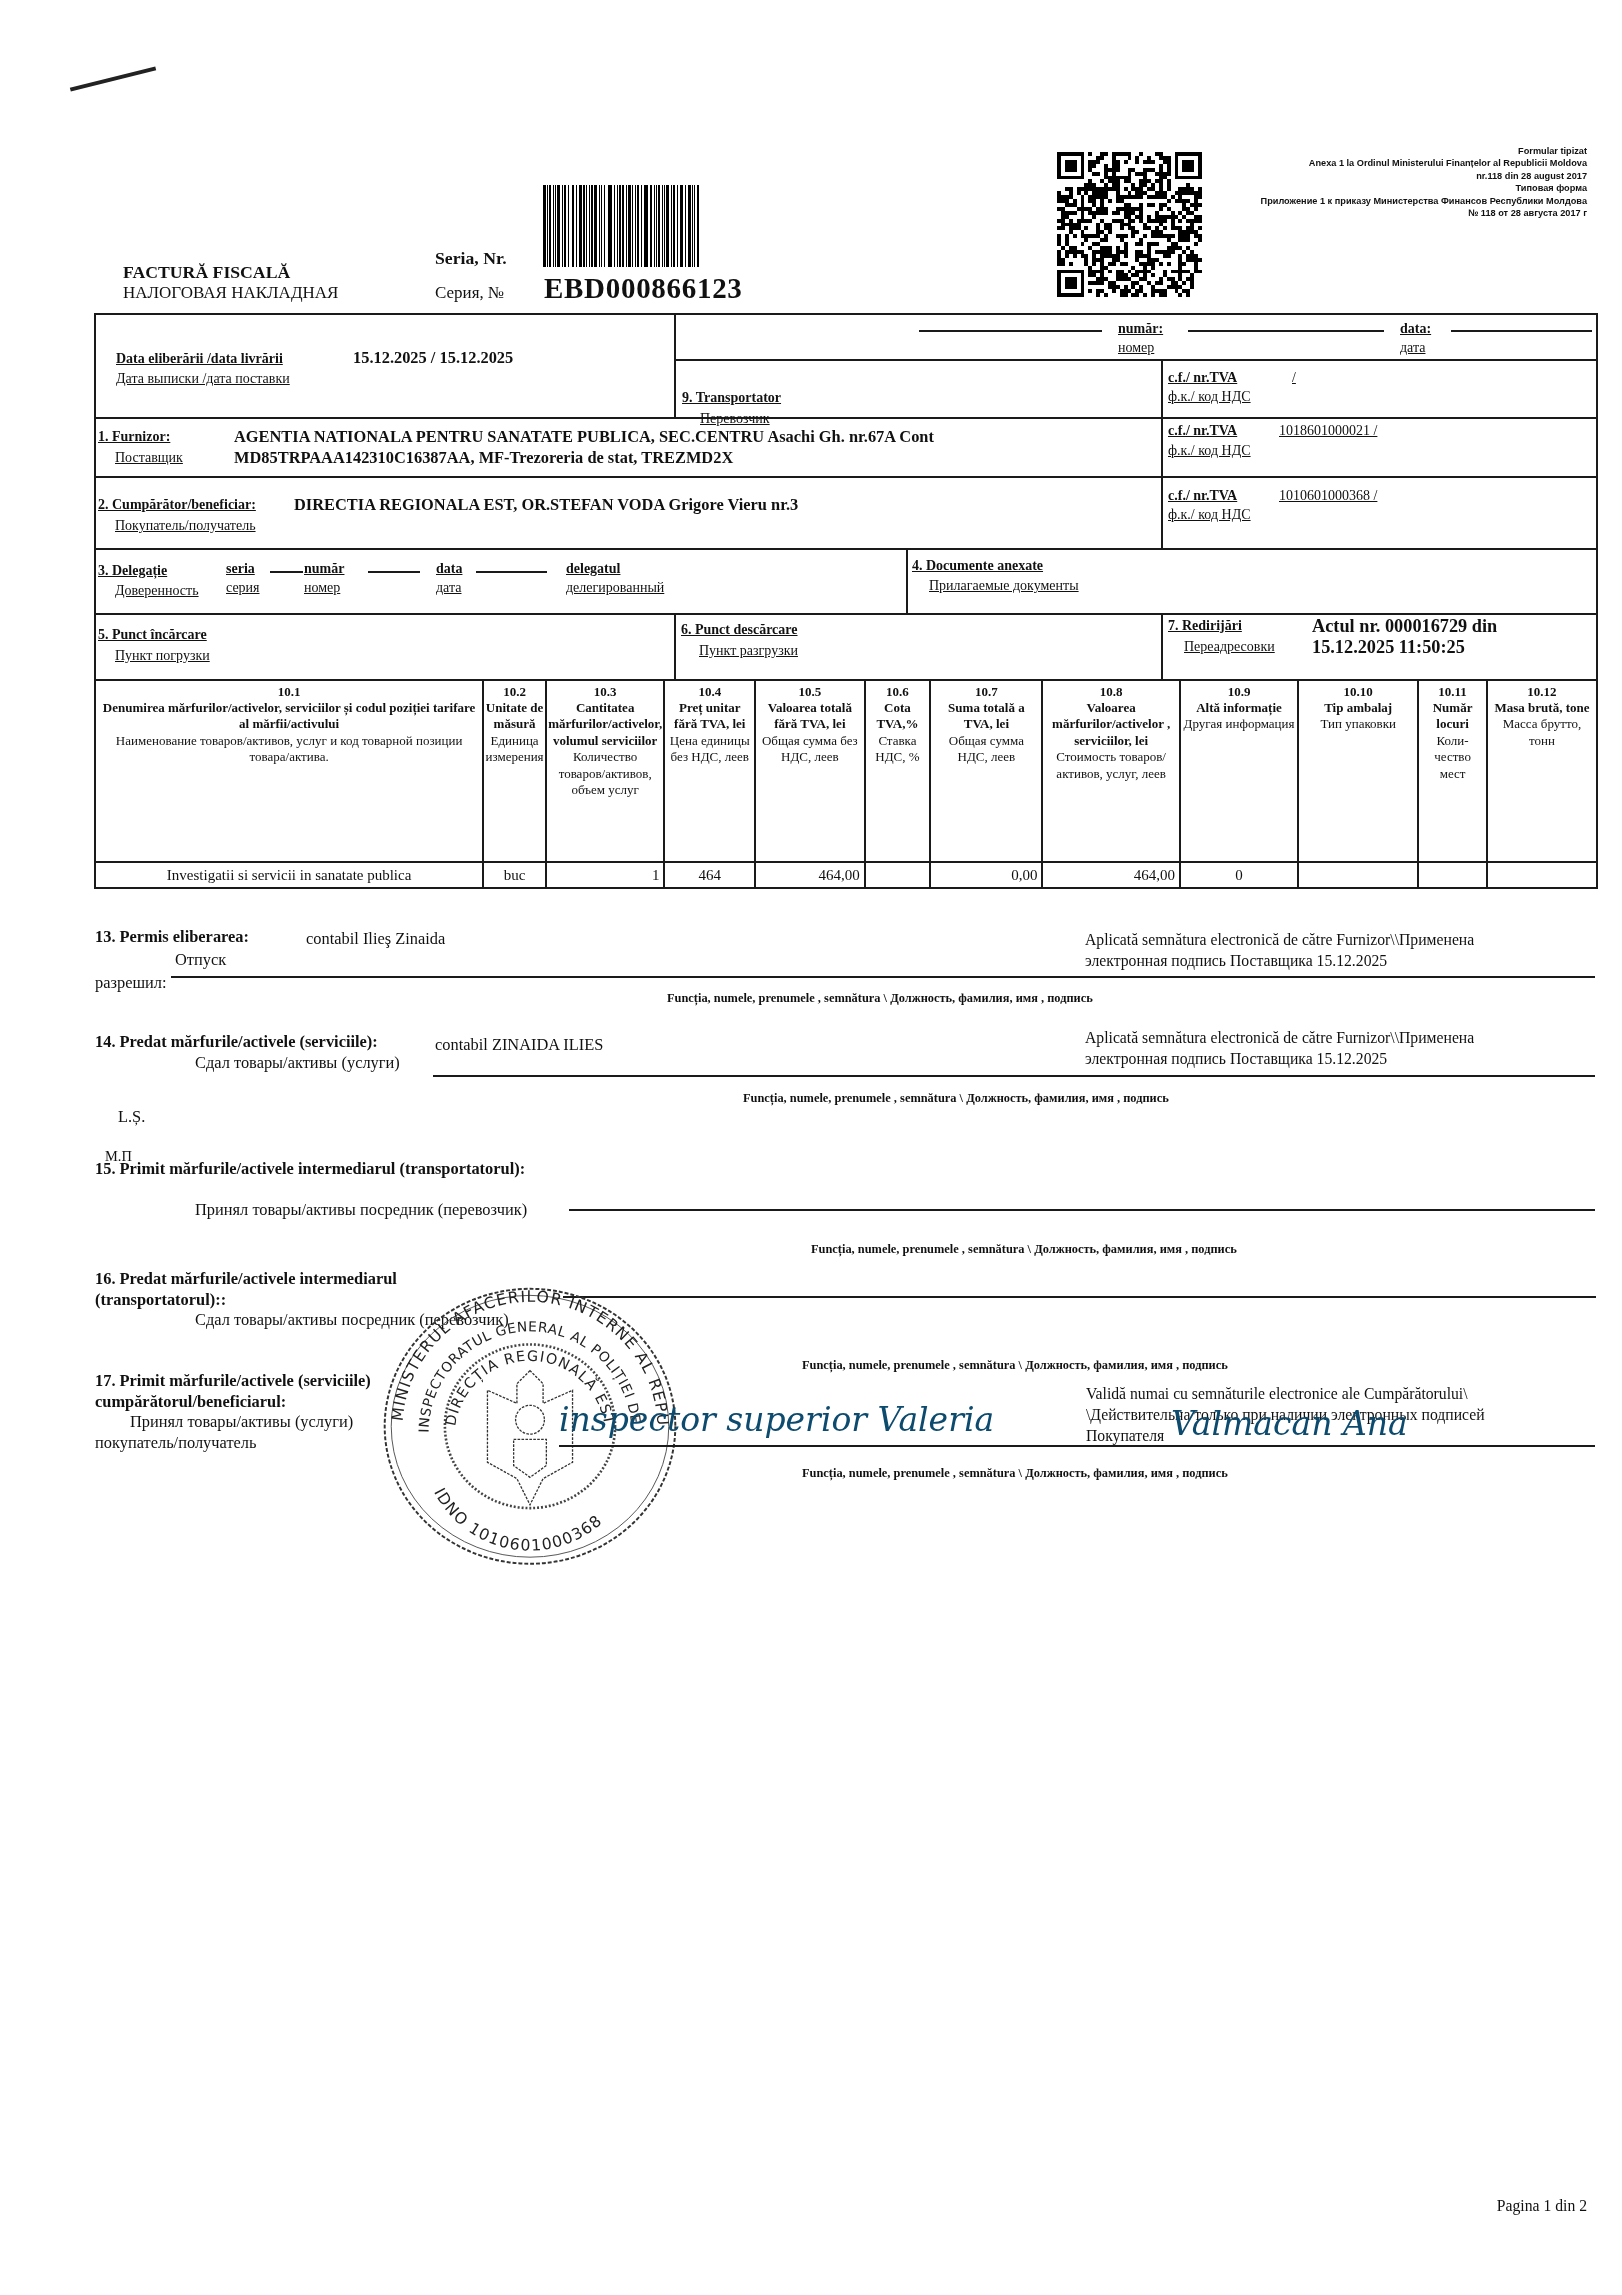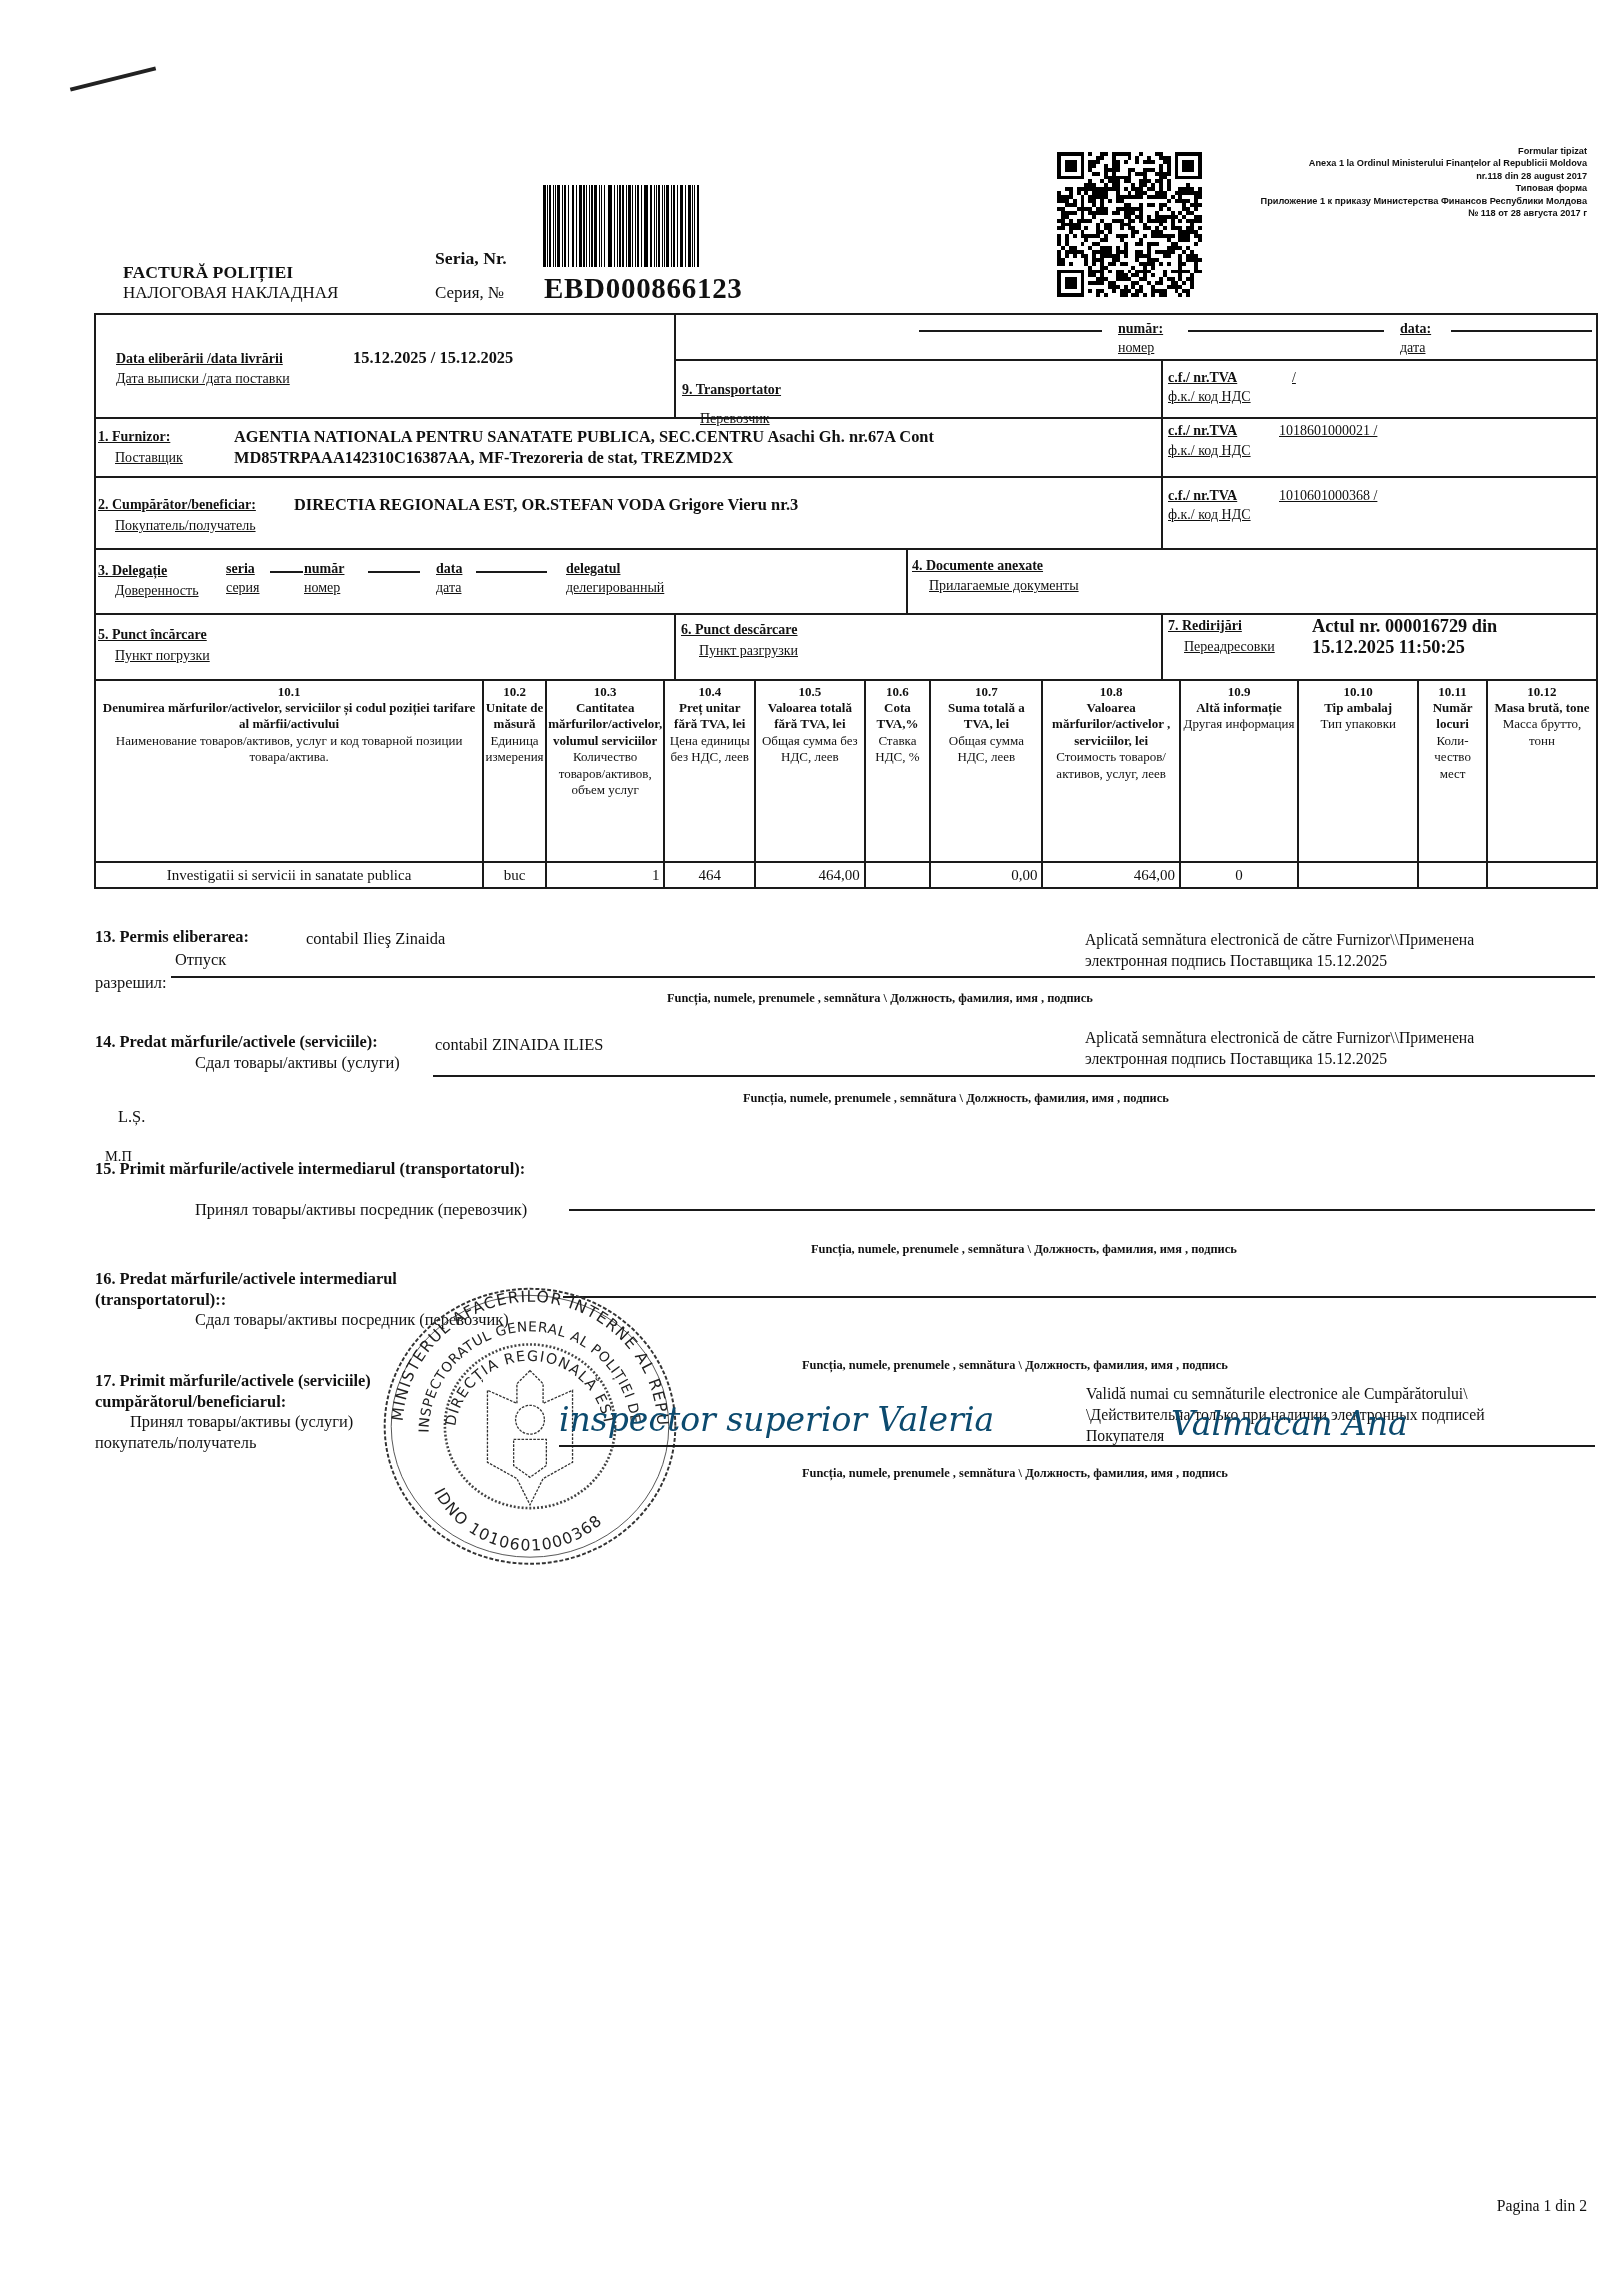--- a/index.html
+++ b/index.html
@@ -726,21 +726,21 @@
     <rect x="1" y="1" width="5" height="5" fill="#fff"></rect>
     <rect x="2" y="2" width="3" height="3" fill="#000"></rect>
     <rect x="30" y="0" width="7" height="7" fill="#000"></rect>
     <rect x="31" y="1" width="5" height="5" fill="#fff"></rect>
     <rect x="32" y="2" width="3" height="3" fill="#000"></rect>
     <rect x="0" y="30" width="7" height="7" fill="#000"></rect>
     <rect x="1" y="31" width="5" height="5" fill="#fff"></rect>
     <rect x="2" y="32" width="3" height="3" fill="#000"></rect>
   </svg>
 
-<div class="abs title-ro">FACTURĂ POLIȚIEI</div>
+<div class="abs title-ro">FACTURĂ FISCALĂ</div>
 <div class="abs title-ru">НАЛОГОВАЯ НАКЛАДНАЯ</div>
 <div class="abs seria-ro">Seria, Nr.</div>
 <div class="abs seria-ru">Серия, №</div>
 <div class="abs invno">EBD000866123</div>
 
 <div class="box" style="left:94px; top:313px; width:1504px; height:368px;"></div>
 
 <div class="line" style="left:94px; top:417px; width:1504px; height:2px;"></div>
 <div class="line" style="left:674px; top:359px; width:923px; height:2px;"></div>
 <div class="line" style="left:94px; top:476px; width:1504px; height:2px;"></div>
@@ -758,21 +758,21 @@
 <div class="val" style="left:353px; top:348px;">15.12.2025  / 15.12.2025</div>
 
 <div class="uline" style="left:919px; top:330px; width:183px;"></div>
 <div class="lbl bold" style="left:1118px; top:319px;">număr:</div>
 <div class="lbl" style="left:1118px; top:338px;">номер</div>
 <div class="uline" style="left:1188px; top:330px; width:196px;"></div>
 <div class="lbl bold" style="left:1400px; top:319px;">data:</div>
 <div class="lbl" style="left:1400px; top:338px;">дата</div>
 <div class="uline" style="left:1451px; top:330px; width:141px;"></div>
 
-<div class="lbl bold" style="left:682px; top:380px;">9. Transportator</div>
+<div class="lbl bold" style="left:682px; top:388px;">9. Transportator</div>
 <div class="lbl" style="left:700px; top:391px;margin-top:18px;">Перевозчик</div>
 <div class="lbl bold" style="left:1168px; top:368px;">c.f./ nr.TVA</div>
 <div class="lbl" style="left:1292px; top:368px;">/</div>
 <div class="lbl" style="left:1168px; top:387px;">ф.к./ код НДС</div>
 
 <div class="lbl bold" style="left:98px; top:427px;">1. Furnizor:</div>
 <div class="lbl" style="left:115px; top:448px;">Поставщик</div>
 <div class="val" style="left:234px; top:427px;">AGENTIA NATIONALA PENTRU SANATATE PUBLICA, SEC.CENTRU Asachi Gh. nr.67A Cont</div>
 <div class="val" style="left:234px; top:448px;">MD85TRPAAA142310C16387AA, MF-Trezoreria de stat, TREZMD2X</div>
 <div class="lbl bold" style="left:1168px; top:421px;">c.f./ nr.TVA</div>

